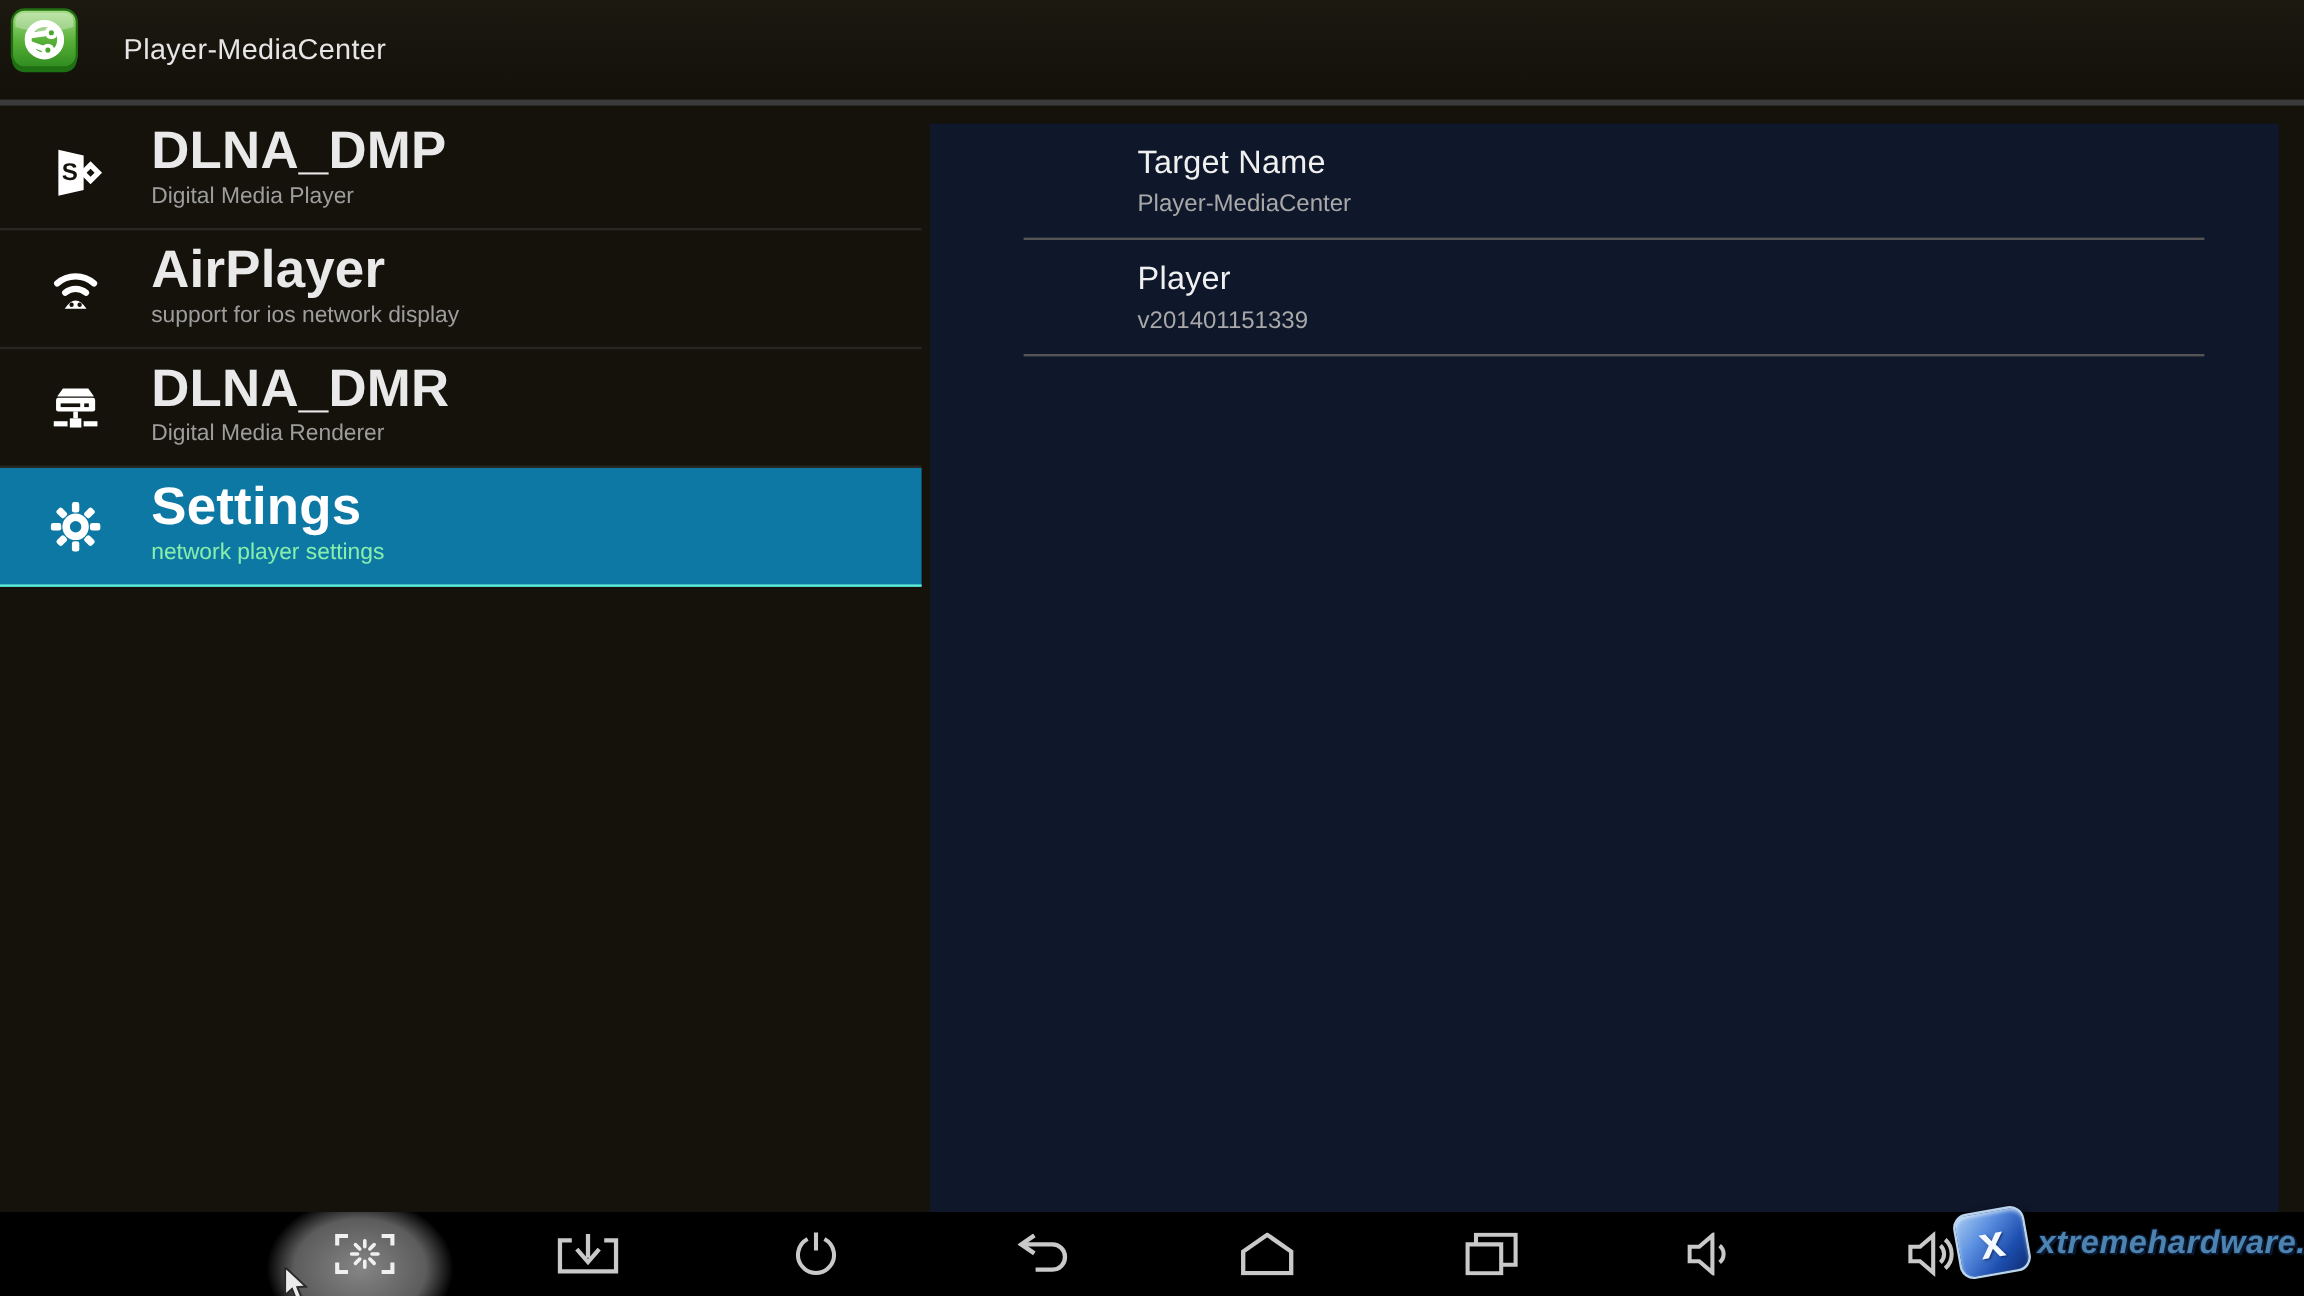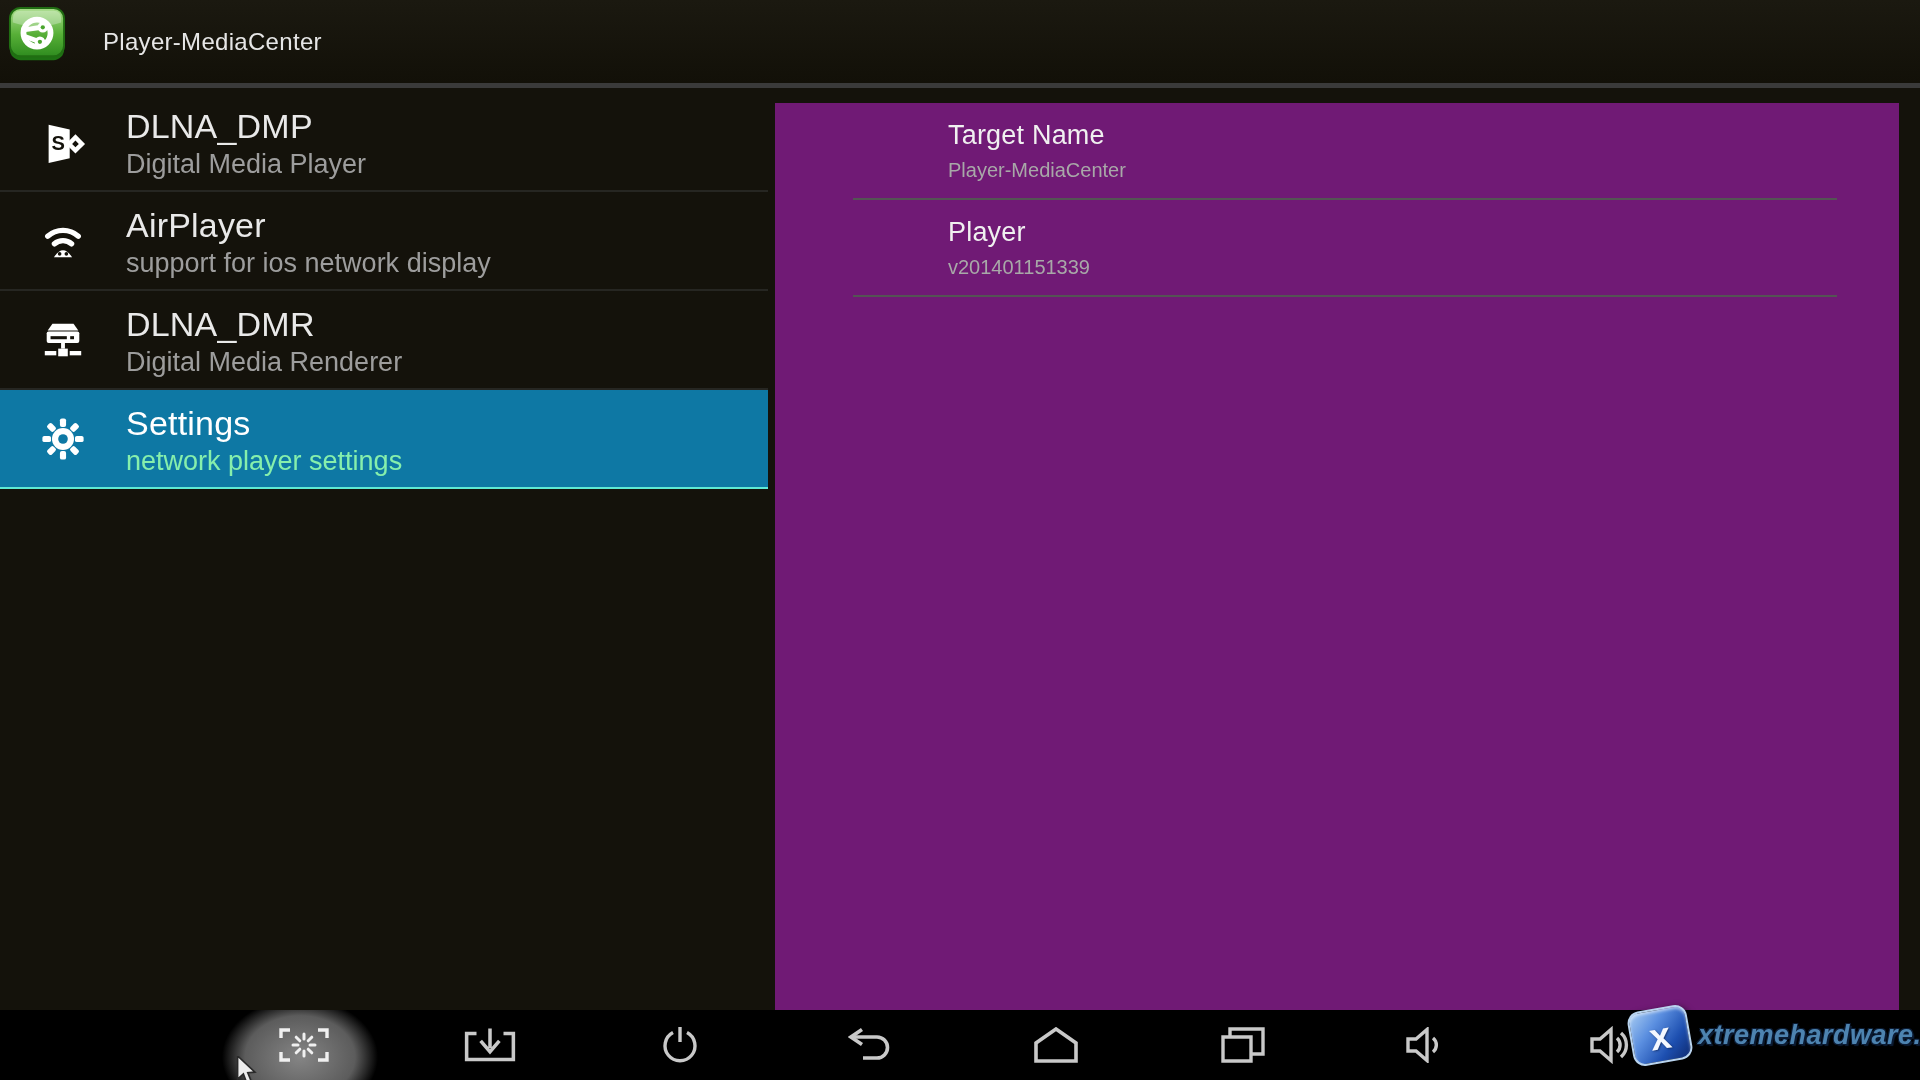--- a/index.html
+++ b/index.html
@@ -15,28 +15,28 @@
   .app-icon { position:absolute; left:8px; top:6px; width:58px; height:58px; }
   .header-title { position:absolute; left:103px; top:0; height:83px; display:flex; align-items:center;
                   color:#e6e6e6; font-size:24px; letter-spacing:.3px; }
 
   
   .sidebar { position:absolute; left:0; top:93px; width:768px; }
   .side-row { position:relative; width:768px; height:99px; display:flex; align-items:center;
               border-bottom:2px solid #262622; cursor:pointer; }
   .side-row .icon-box { width:126px; display:flex; justify-content:center; align-items:center; flex:0 0 126px; }
   .side-row .texts { display:flex; flex-direction:column; }
-  .side-title { font-size:34px; color:#e9e9e9; line-height:40px; letter-spacing:.2px; }
-  .side-sub   { font-size:27px; color:#9d9d9d; line-height:26px; margin-top:5px; }
+  .side-title { font-size:44px; color:#e9e9e9; line-height:40px; letter-spacing:.2px;font-weight:bold; }
+  .side-sub   { font-size:19px; color:#9d9d9d; line-height:26px; margin-top:5px; }
   .side-row.selected { background:#0e78a4; border-bottom:2px solid #5eead4; }
   .side-row.selected .side-title { color:#ffffff; }
   .side-row.selected .side-sub   { color:#86efac; }
 
   
-  .detail { position:absolute; left:775px; top:103px; width:1124px; height:907px; background:#701a75; }
+  .detail { position:absolute; left:775px; top:103px; width:1124px; height:907px; background:#0f172a; }
   .detail-row { position:relative; height:97px; }
   .detail-title { position:absolute; left:173px; top:17px; font-size:27px; color:#f0f0f0; letter-spacing:.2px; }
   .detail-value { position:absolute; left:173px; top:56px; font-size:20px; color:#a8a8a8; }
   .detail-divider { position:absolute; left:78px; right:62px; bottom:0; height:2px; background:#545454; }
 
   
   .navbar { position:absolute; left:0; top:1010px; width:1920px; height:70px; background:#000; overflow:hidden; }
   .nav-highlight { position:absolute; left:200px; top:-28px; width:200px; height:150px; border-radius:50%;
                    background:radial-gradient(closest-side, rgba(140,140,140,.95) 0%, rgba(115,115,115,.8) 55%, rgba(90,90,90,0) 78%); }
   .nav-btn { position:absolute; top:0; width:130px; height:70px; display:flex; align-items:center; justify-content:center; cursor:pointer; }

